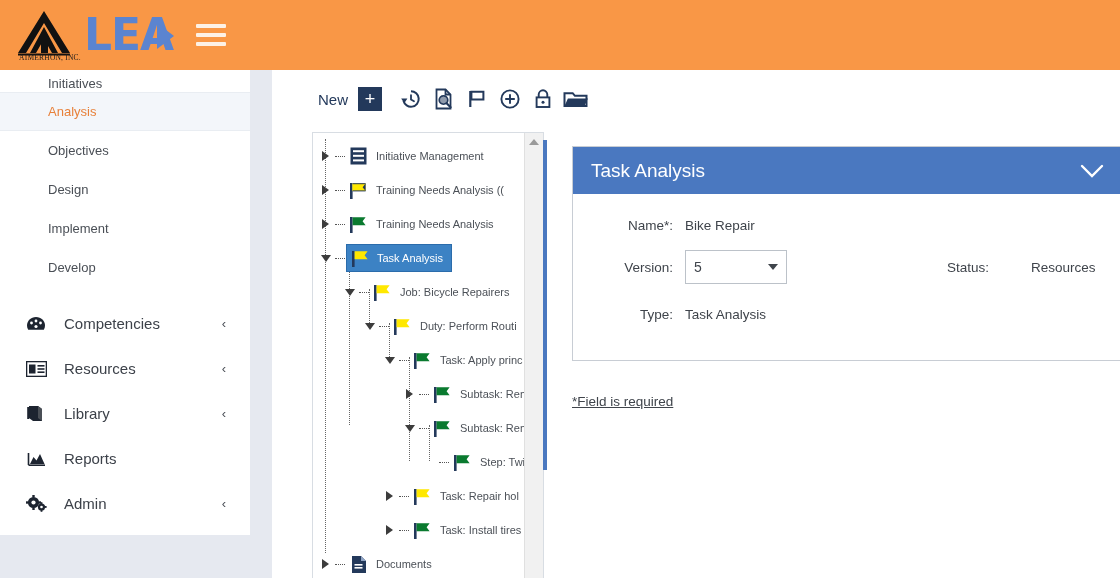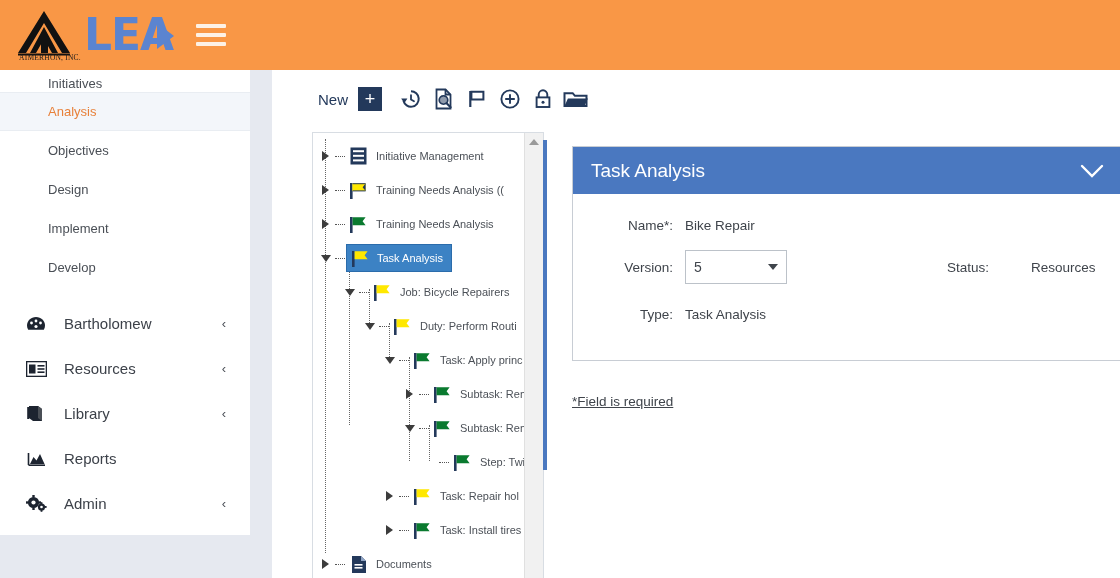--- a/index.html
+++ b/index.html
@@ -391,21 +391,21 @@
     <div class="nav-group">
       <span class="gicon">
         <svg width="20" height="16" viewBox="0 0 20 16">
             <path d="M10 1C4.9 1 1 5 1 9.5c0 1.6.4 3 1.2 4.2h15.6c.8-1.2 1.2-2.6 1.2-4.2C19 5 15.1 1 10 1z" fill="#1d2430"></path>
             <circle cx="5.5" cy="7" r="1.4" fill="#fff"></circle>
             <circle cx="10" cy="5" r="1.4" fill="#fff"></circle>
             <circle cx="14.5" cy="7" r="1.4" fill="#fff"></circle>
             <circle cx="10" cy="10.5" r="1.6" fill="#fff"></circle>
           </svg>
       </span>
-      <span>Bartholomew</span>
+      <span>Competencies</span>
       <span class="nav-chev">‹</span>
     </div>
 
     <div class="nav-group">
       <span class="gicon">
         <svg width="21" height="16" viewBox="0 0 21 16">
             <rect x="0.5" y="0.5" width="20" height="15" fill="none" stroke="#1d2430" stroke-width="1.6"></rect>
             <rect x="3" y="3.5" width="6.5" height="9" fill="#1d2430"></rect>
             <rect x="11.5" y="4" width="7" height="1.6" fill="#1d2430"></rect>
             <rect x="11.5" y="7.2" width="7" height="1.6" fill="#1d2430"></rect>

